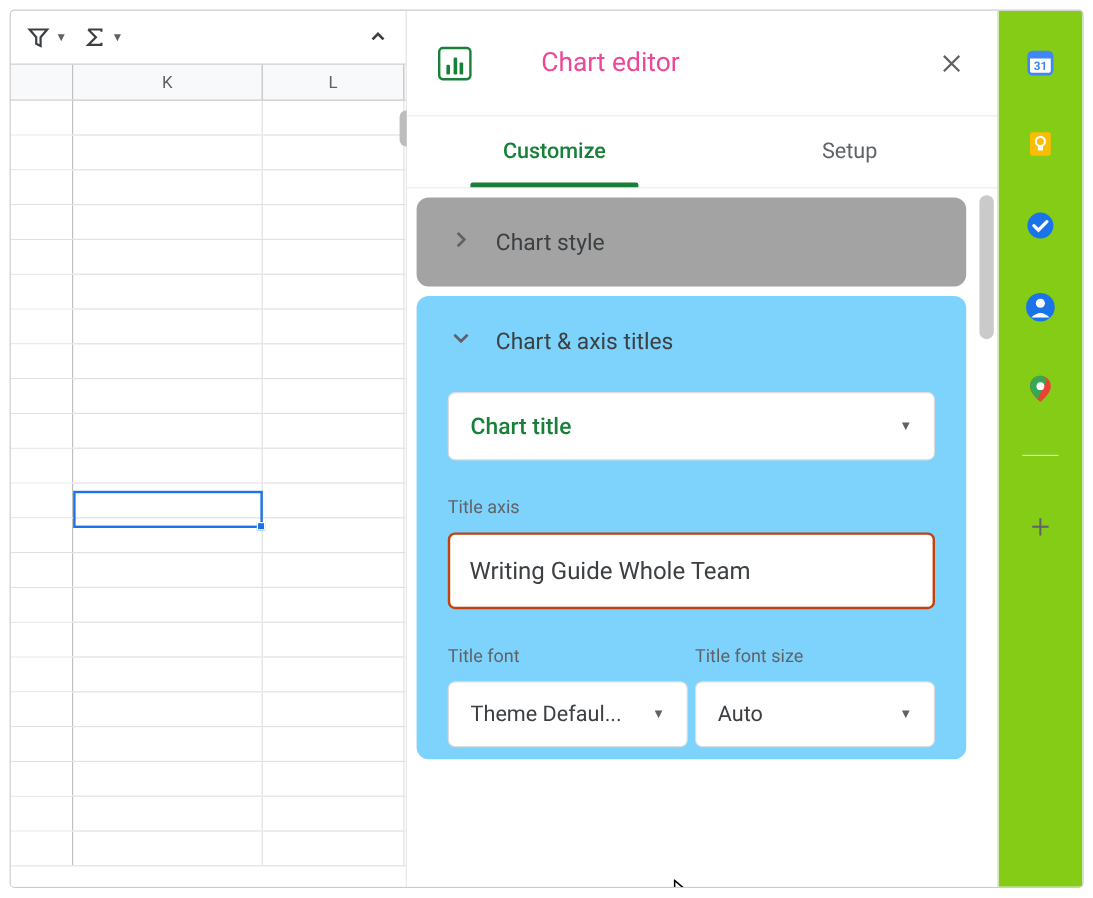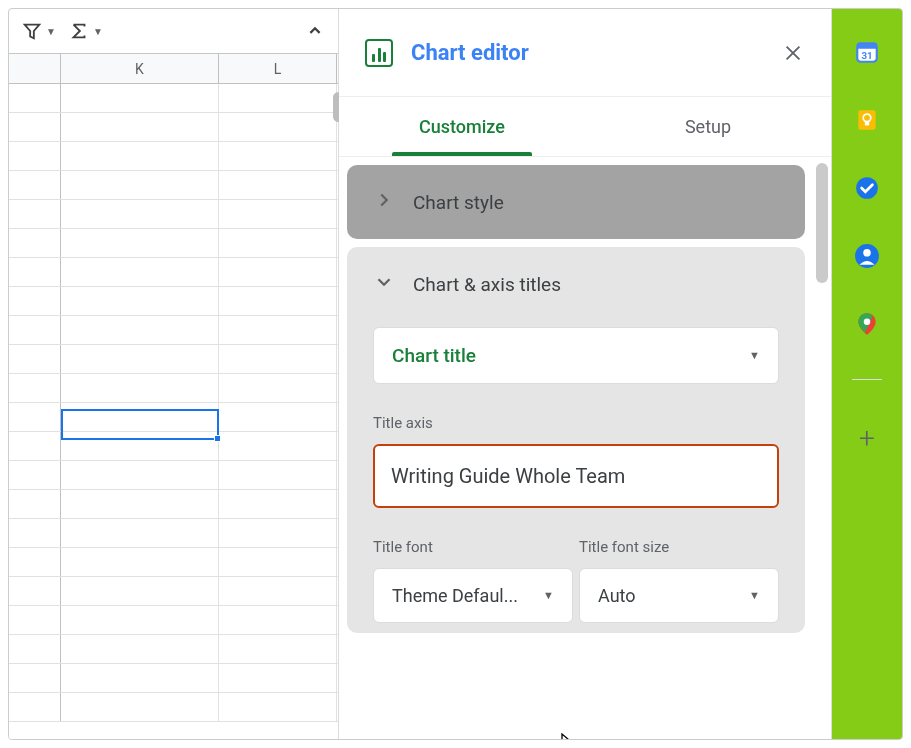--- a/index.html
+++ b/index.html
@@ -162,23 +162,24 @@
       gap: 2.5px;
       padding: 3px 3px;
     }
     .chart-logo .bar {
       width: 3px;
       background: #188038;
       border-radius: 1px;
     }
     .editor-title {
       font-size: 22px;
-      color: #3b82f6;
-      font-weight: 700;
+      color: #ec4899;
+      font-weight: 400;
       flex: 1;
+      margin-left: 40px;
     }
     .close-btn {
       font-size: 22px;
       color: #5f6368;
       cursor: pointer;
       width: 24px;
       height: 24px;
       display: flex;
       align-items: center;
       justify-content: center;
@@ -231,21 +232,21 @@
       background: #cacaca;
       border-radius: 6px;
     }
     .section {
       padding: 24px 26px;
       background: #a3a3a3;
       margin: 8px 8px 8px 8px;
       border-radius: 10px;
     }
     .section.expanded {
-      background: #e5e5e5;
+      background: #7dd3fc;
       padding: 24px 26px 10px 26px;
       margin-top: 0;
     }
     .section-header {
       display: flex;
       align-items: center;
       gap: 18px;
       cursor: pointer;
     }
     .sec-arrow {

